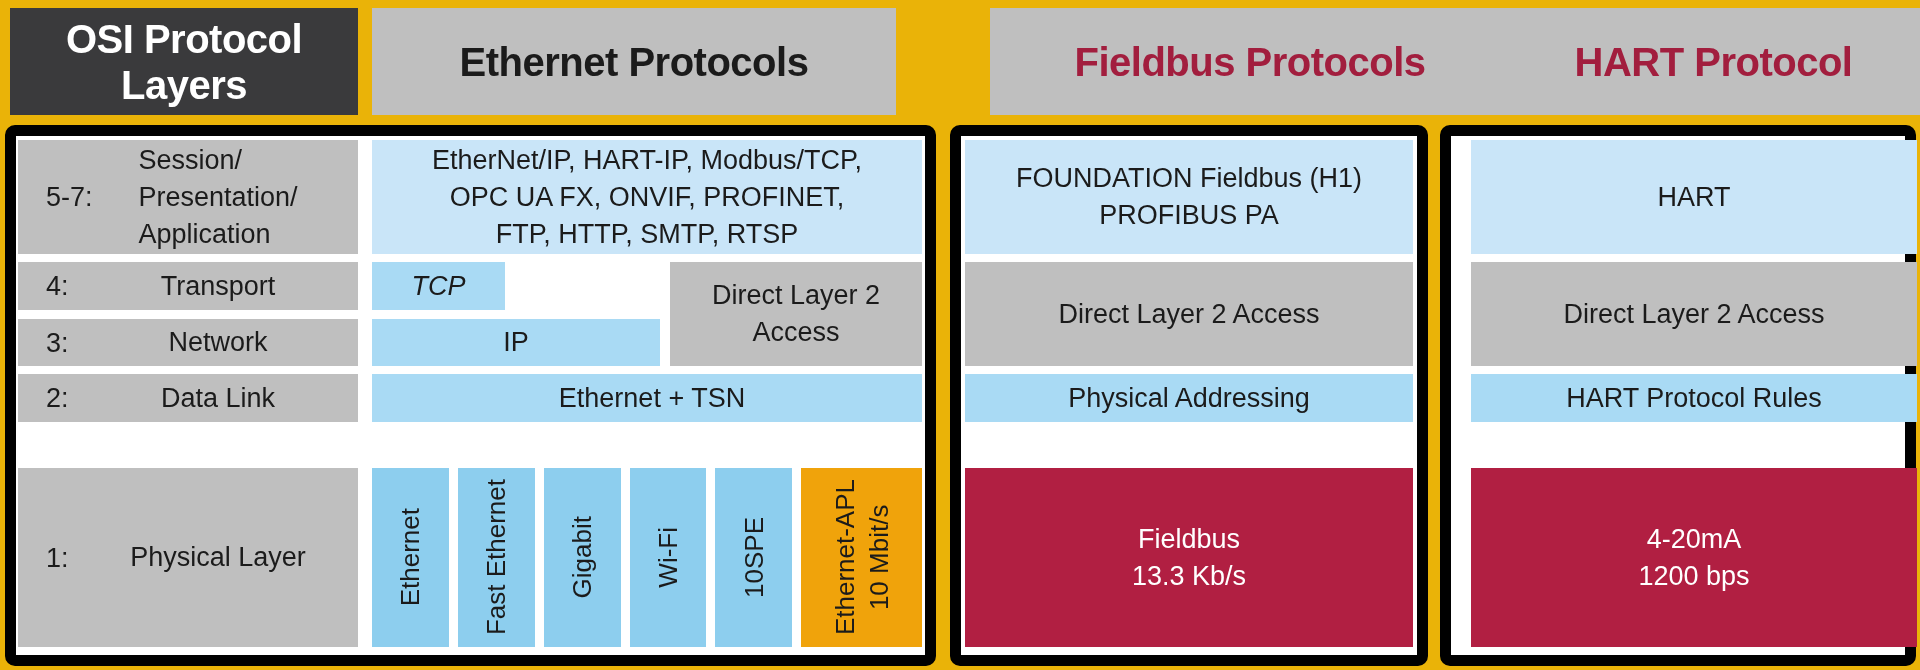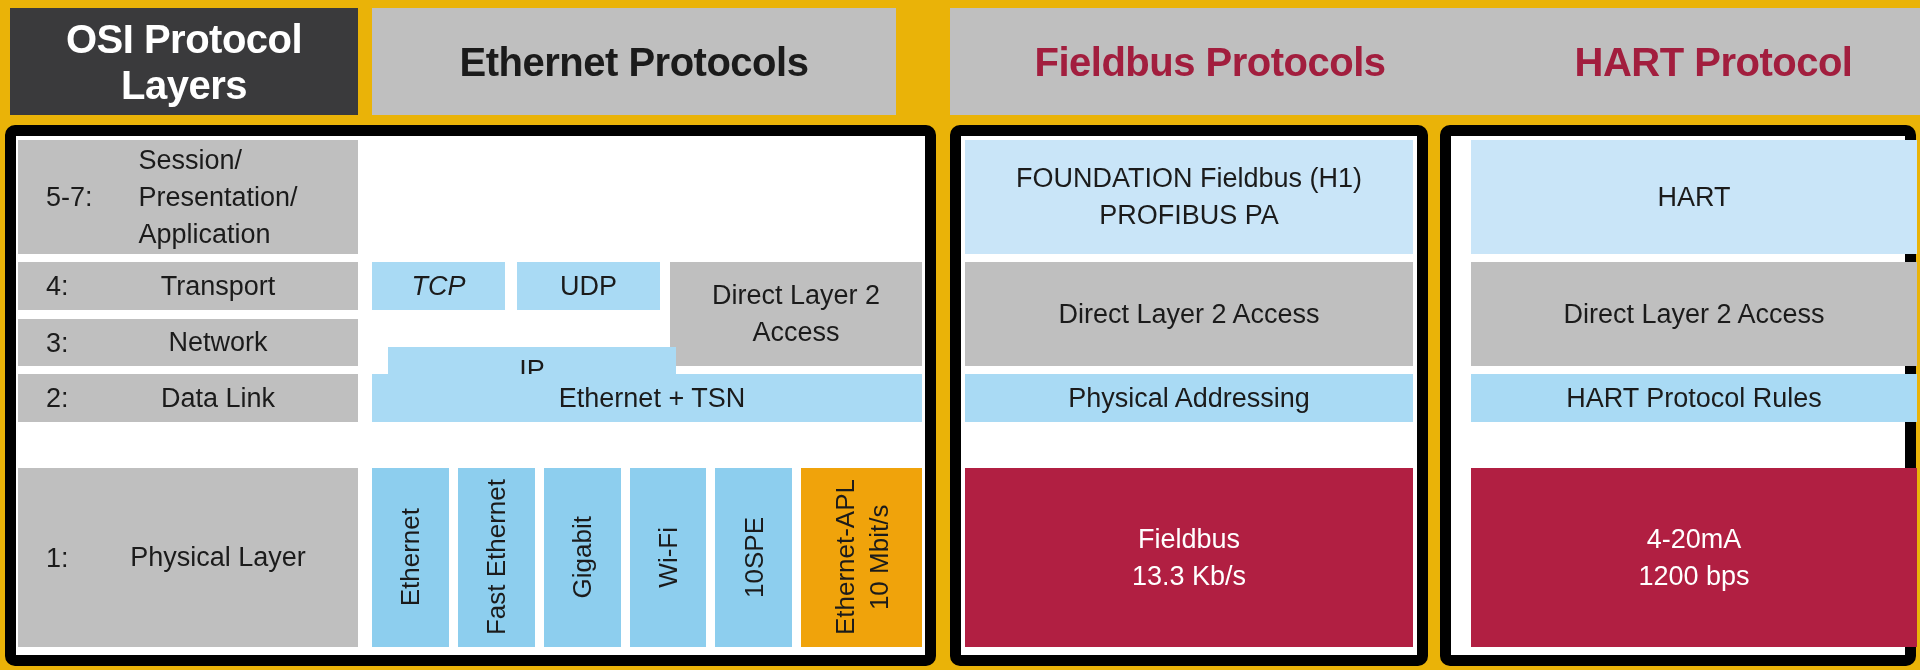--- a/index.html
+++ b/index.html
@@ -10,21 +10,21 @@
   }
   
   .hdr {
     position:absolute; top:8px; height:107px;
     display:flex; align-items:center; justify-content:center; text-align:center;
     background:var(--gray); font-size:40px; font-weight:700; line-height:46px;
     letter-spacing:-0.5px;
   }
   .hdr-osi  { left:10px;  width:348px; background:var(--dark); color:#ffffff; }
   .hdr-eth  { left:372px; width:524px; color:var(--text-dark); }
-  .hdr-fb   { left:950px; width:520px; color:var(--red-text); }
+  .hdr-fb   { left:990px; width:520px; color:var(--red-text); }
   .hdr-hart { left:1440px; width:547px; color:var(--red-text); }
   
   .frame {
     position:absolute; top:125px; height:541px;
     border:11px solid #000; border-radius:10px; background:#fff;
   }
   .frame-1 { left:5px;    width:931px; }
   .frame-2 { left:950px;  width:478px; }
   .frame-3 { left:1440px; width:476px; }
   
@@ -47,21 +47,21 @@
   
   .osi-cell { left:18px; width:340px; }
   .osi-num  { position:absolute; left:28px; top:50%; transform:translateY(-50%); }
   .osi-name { display:inline-block; text-align:left; margin-left:60px; }
   .osi-name-c { margin-left:60px; text-align:center; }
   
   .eth-app { left:372px; width:550px; }
   .eth-tcp { left:372px; width:133px;font-style:italic; }
   .eth-udp { left:517px; width:143px; }
   .eth-dl2 { left:670px; width:252px; padding:0 20px; }
-  .eth-ip  { left:388px; width:288px;margin-top:28px; }
+  .eth-ip  { left:372px; width:288px; }
   .eth-tsn { left:372px; width:550px;padding-left:10px; }
   .eth-phys {
     position:absolute; left:372px; top:468px; width:550px; height:179px;
     display:flex; gap:9px;
   }
   .pbox {
     flex:1; background:var(--deep-blue);
     display:flex; align-items:center; justify-content:center;
   }
   .pbox-apl { flex:1.57; background:var(--orange); }
@@ -105,22 +105,24 @@
   </div>
   <div class="cell bg-gray osi-cell rowD">
     <span class="osi-num">2:</span>
     <span class="osi-name-c">Data Link</span>
   </div>
   <div class="cell bg-gray osi-cell rowE">
     <span class="osi-num">1:</span>
     <span class="osi-name-c">Physical Layer</span>
   </div>
 
+  <div class="cell bg-lblue eth-app rowA">EtherNet/IP, HART-IP, Modbus/TCP,
+OPC UA FX, ONVIF, PROFINET,
+FTP, HTTP, SMTP, RTSP</div>
   <div class="cell bg-mblue eth-tcp rowB">TCP</div>
-  <div class="cell bg-mblue eth-udp rowB">UDP</div>
   <div class="cell bg-gray  eth-dl2 rowBC">Direct Layer 2 Access</div>
   <div class="cell bg-mblue eth-ip  rowC">IP</div>
   <div class="cell bg-mblue eth-tsn rowD">Ethernet + TSN</div>
 
   <div class="eth-phys">
     <div class="pbox">
       <span class="vtext">Ethernet</span>
     </div>
     <div class="pbox">
       <span class="vtext">Fast Ethernet</span>

